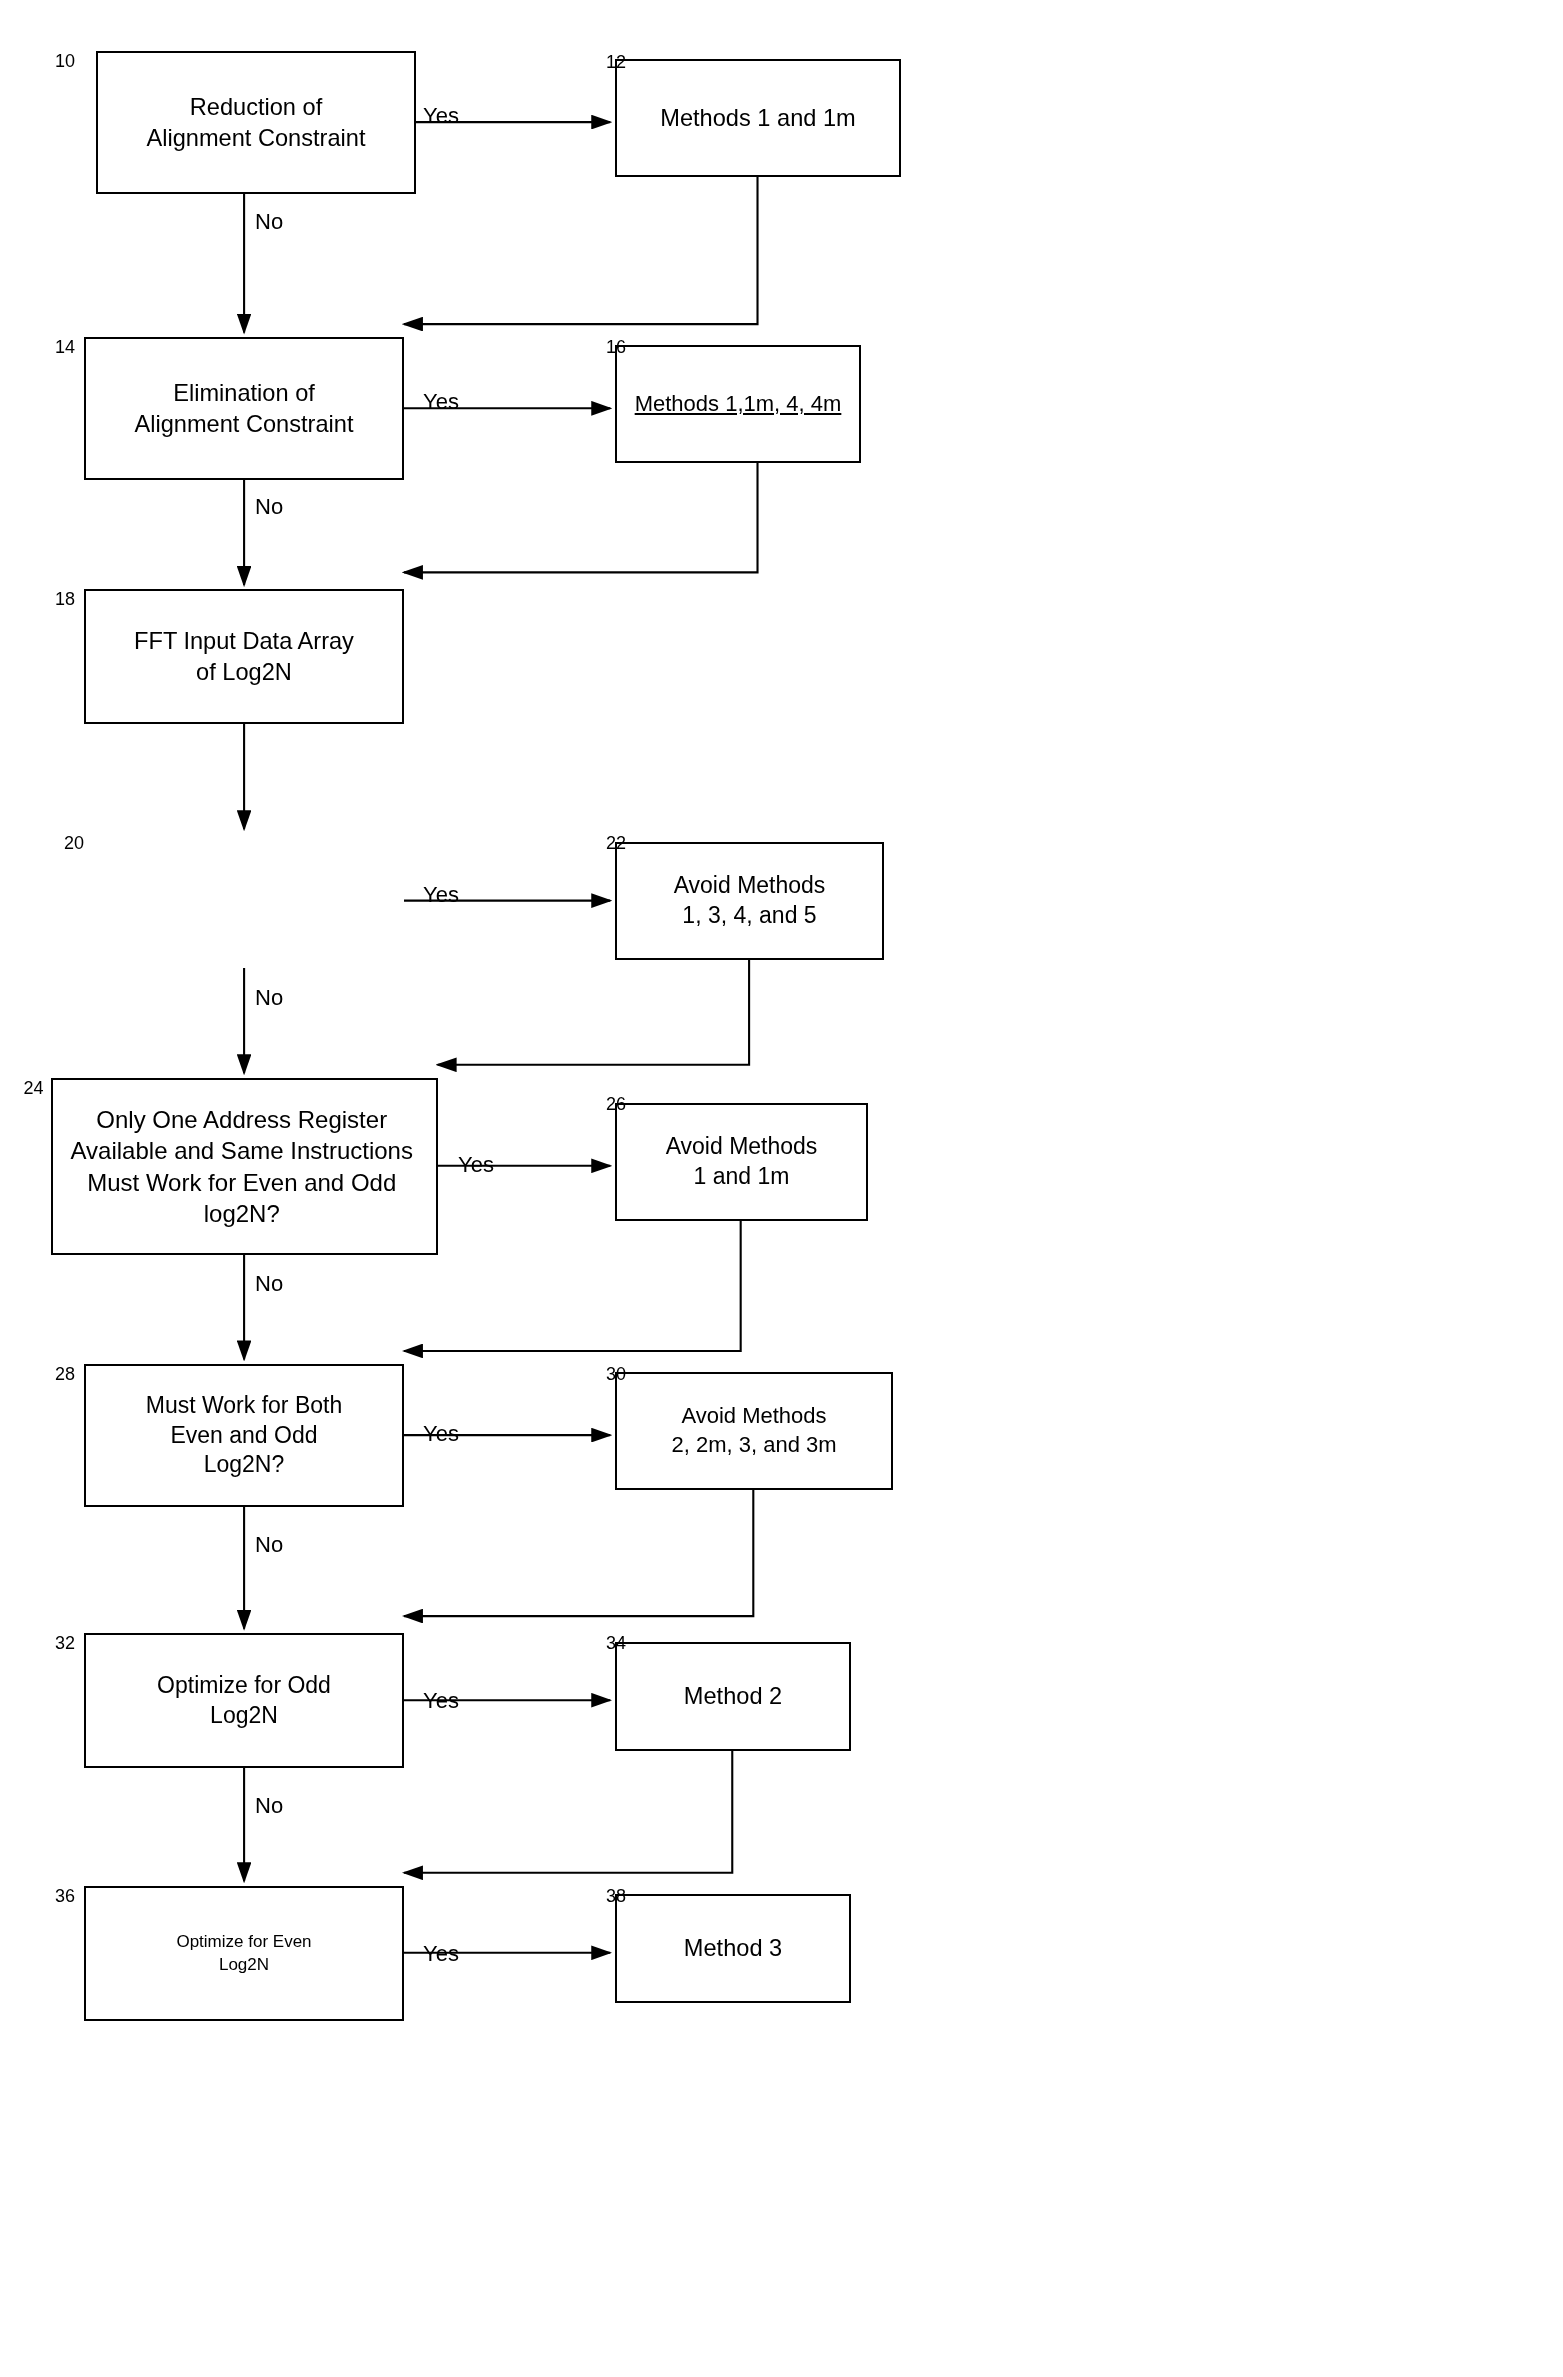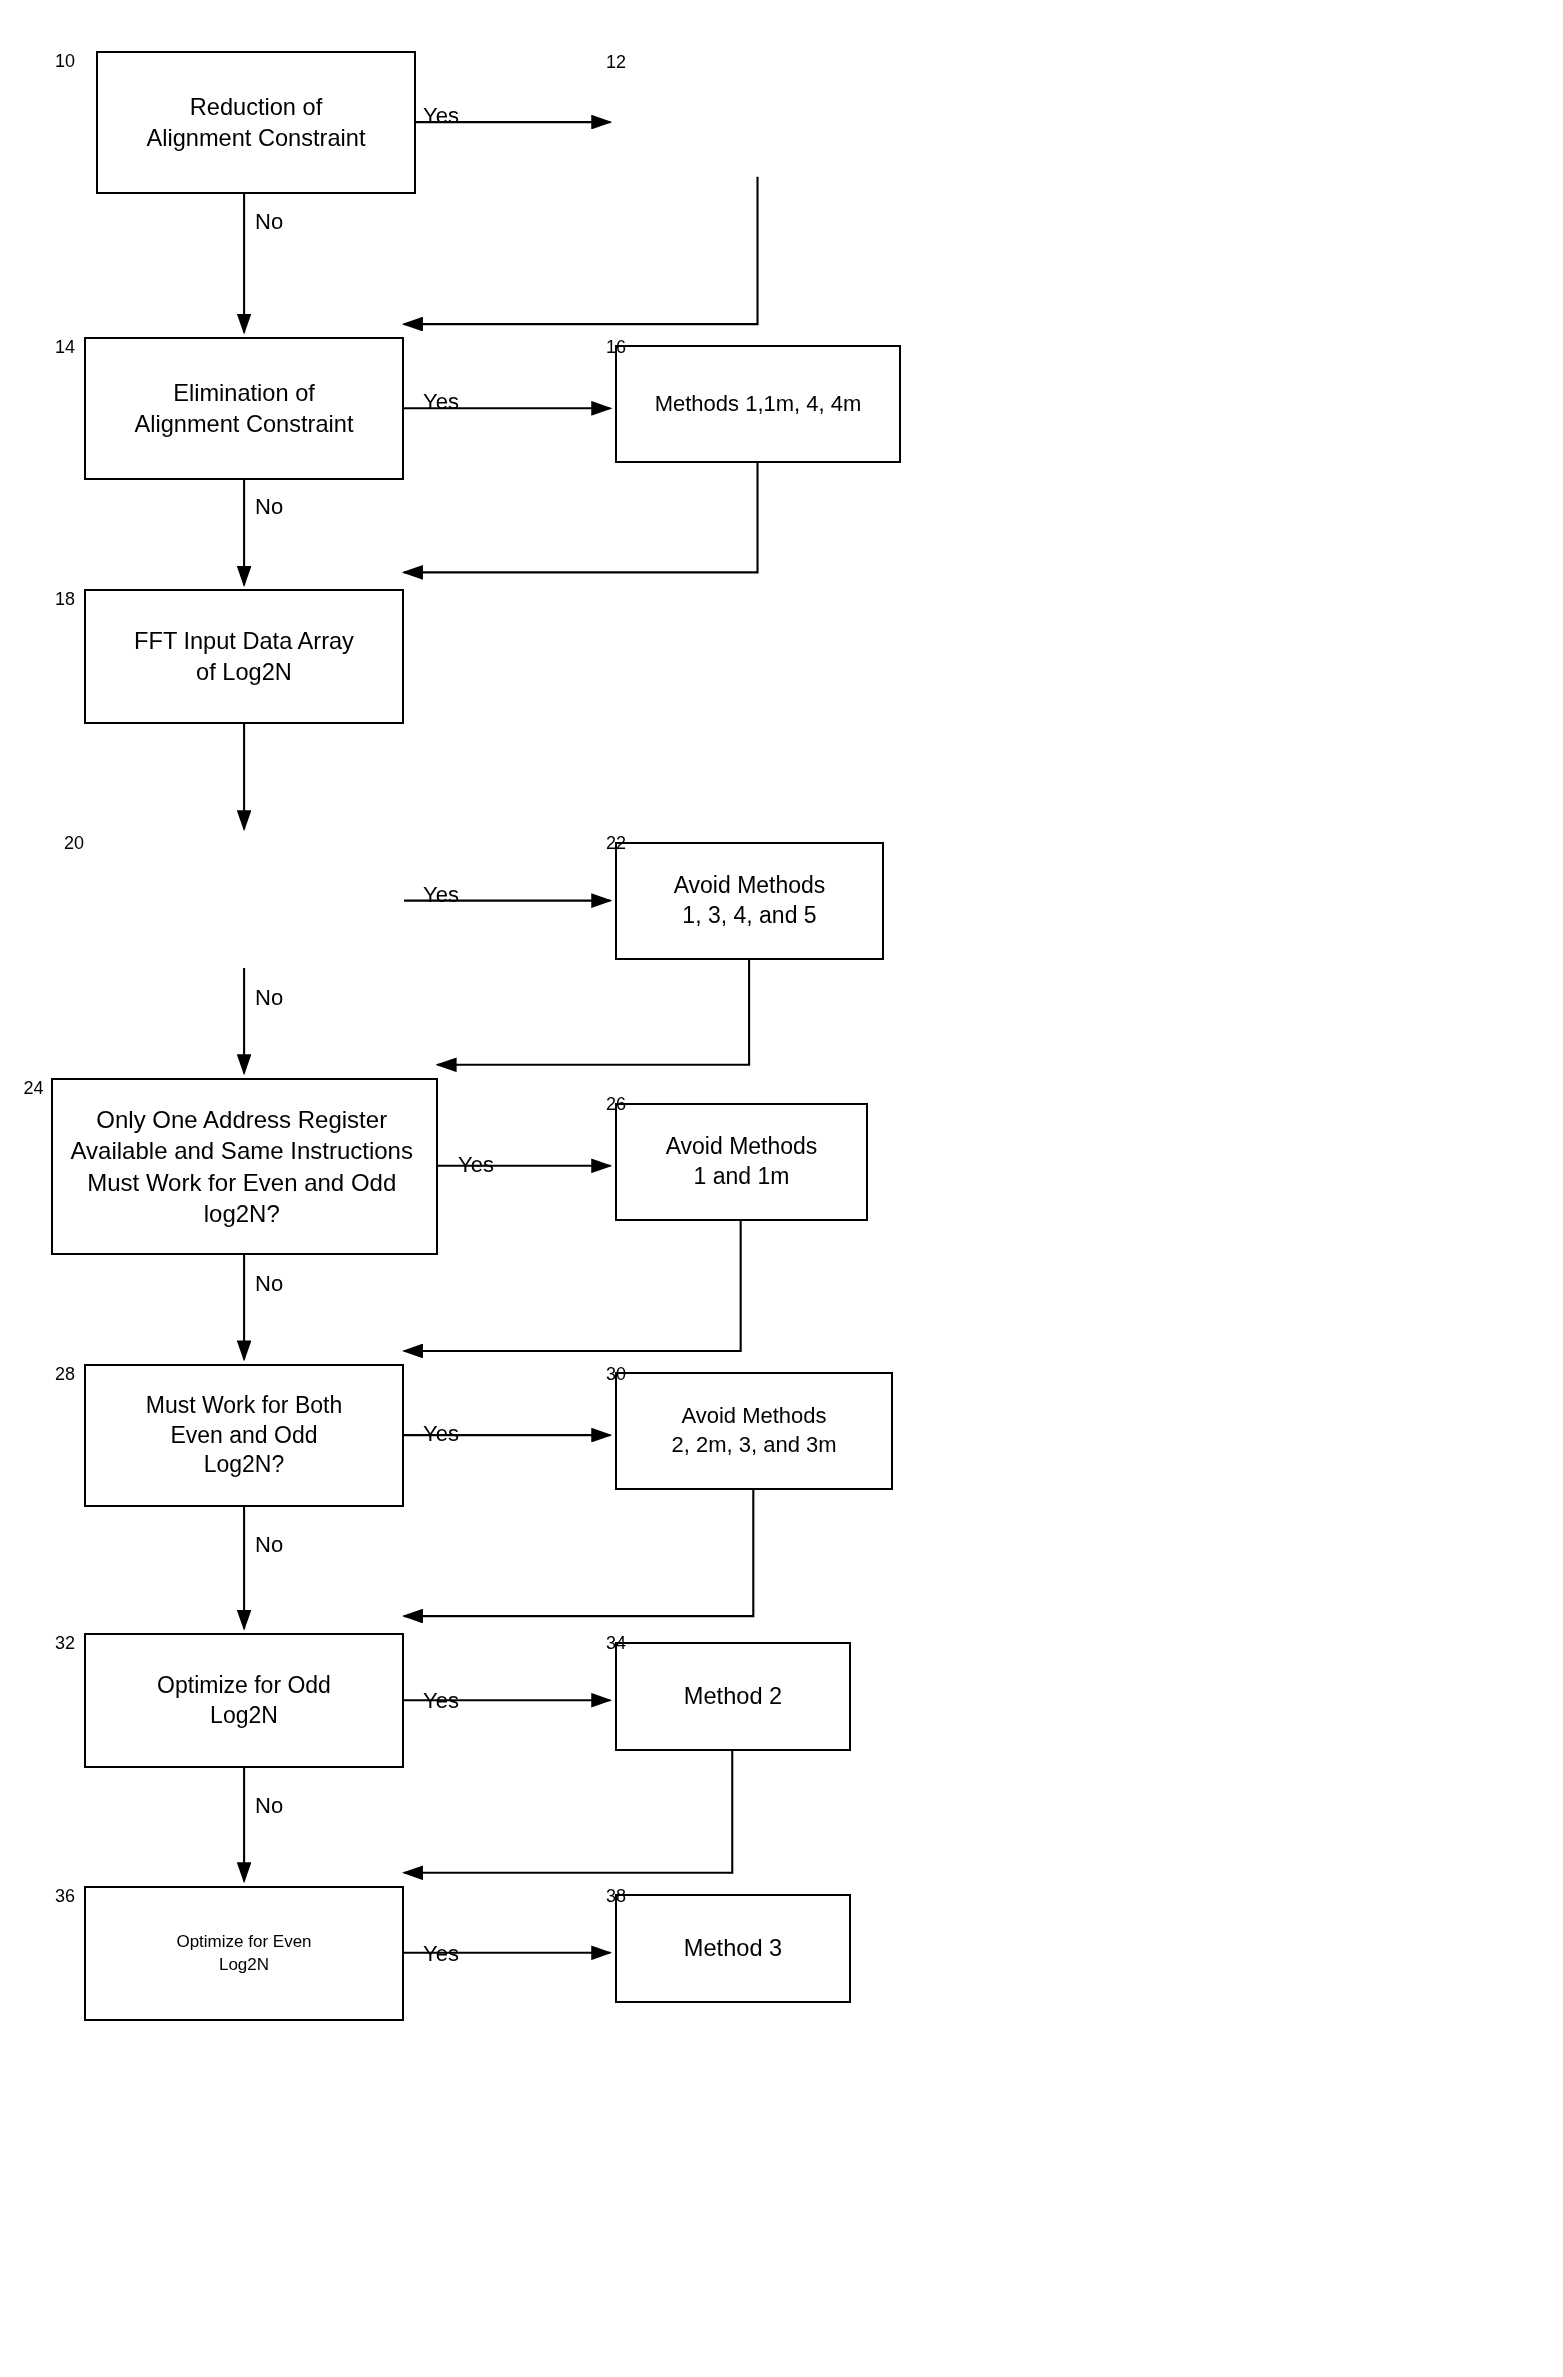--- a/index.html
+++ b/index.html
@@ -98,28 +98,31 @@
     <line x1="290" y1="2100" x2="290" y2="2235" stroke="#000" stroke-width="2.5" marker-end="url(#arrowhead)"></line>
 
     <line x1="480" y1="2320" x2="725" y2="2320" stroke="#000" stroke-width="2.5" marker-end="url(#arrowhead)"></line>
   </svg>
 
   <div class="flowbox" style="left:84px; top:51px; width:320px; height:143px; font-size:23.6px;margin-left:12px;">
     <span>Reduction of<br>Alignment Constraint</span>
   </div>
   <span class="label-num" style="left:55px; top:51px;">10</span>
 
+  <div class="flowbox" style="left:615px; top:59px; width:286px; height:118px; font-size:23.6px;">
+    <span>Methods 1 and 1m</span>
+  </div>
   <span class="label-num" style="left:606px; top:52px;">12</span>
 
   <div class="flowbox" style="left:84px; top:337px; width:320px; height:143px; font-size:23.6px;">
     <span>Elimination of<br>Alignment Constraint</span>
   </div>
   <span class="label-num" style="left:55px; top:337px;">14</span>
 
-  <div class="flowbox" style="left:615px; top:345px; width:286px; height:118px; font-size:22px;">
+  <div class="flowbox" style="left:615px; top:345px; width:246px; height:118px; font-size:22px;text-decoration:underline;">
     <span>Methods 1,1m, 4, 4m</span>
   </div>
   <span class="label-num" style="left:606px; top:337px;">16</span>
 
   <div class="flowbox" style="left:84px; top:589px; width:320px; height:135px; font-size:23.6px;">
     <span>FFT Input Data Array<br>of Log2N</span>
   </div>
   <span class="label-num" style="left:55px; top:589px;">18</span>
 
   <span class="label-num" style="left:64px; top:833px;">20</span>

